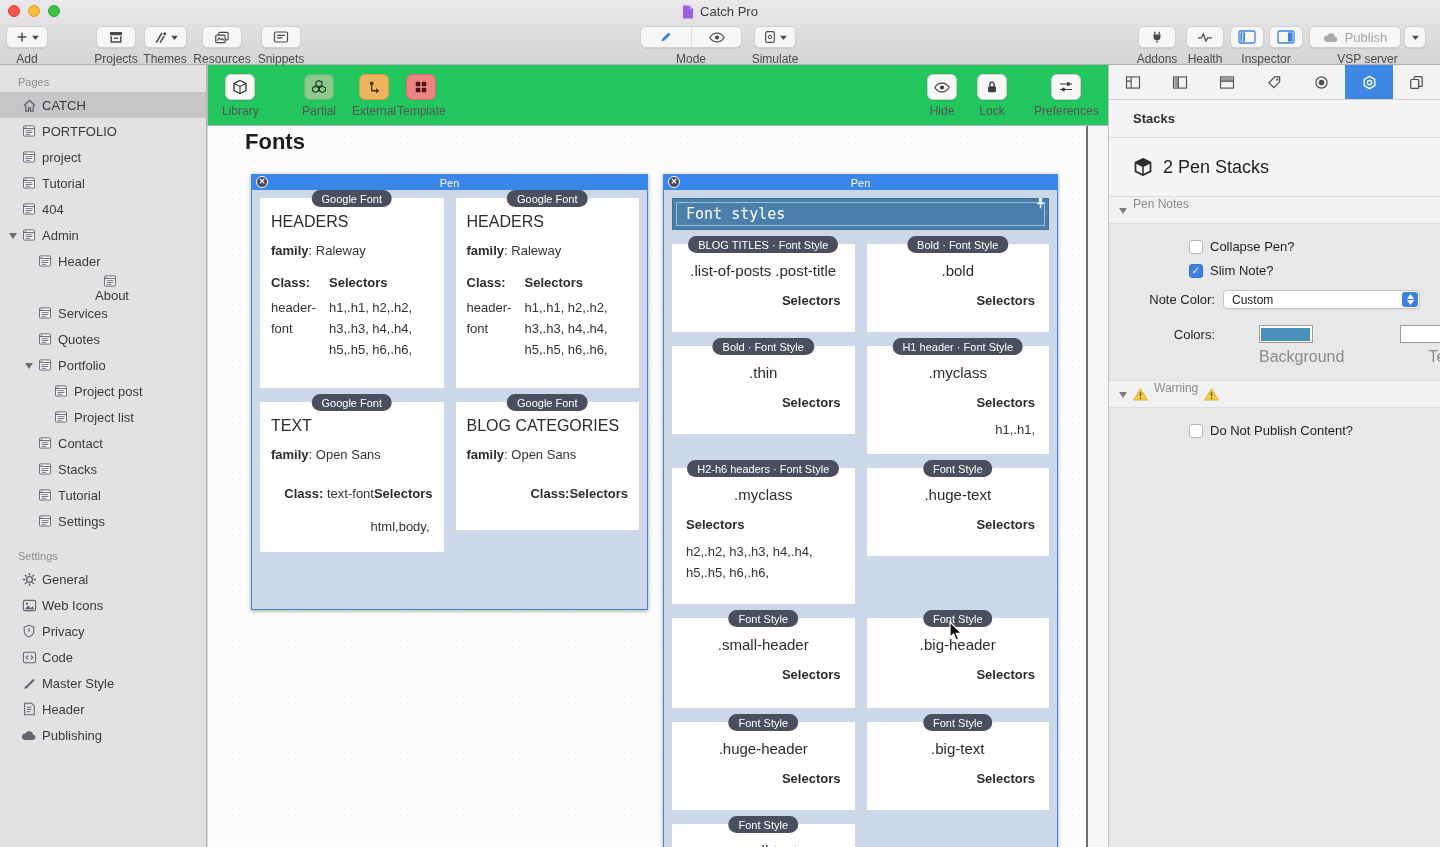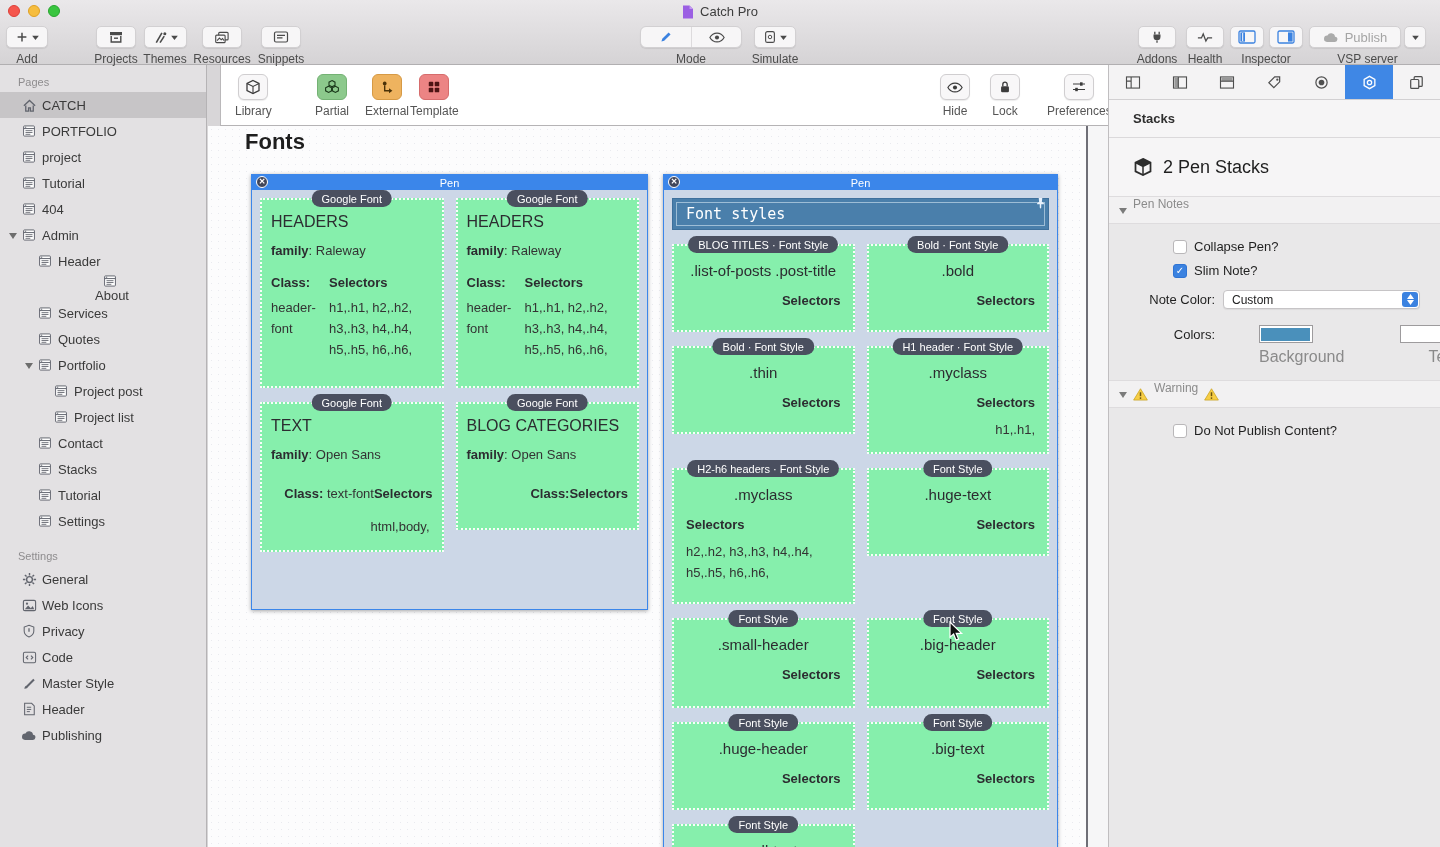--- a/index.html
+++ b/index.html
@@ -27,21 +27,21 @@
          overflow:hidden; box-shadow:0 1px 1px rgba(0,0,0,.08); height:22px; }
   .seg > div { width:50px; display:flex; align-items:center; justify-content:center; }
   .seg > div + div { border-left:1px solid #dddbdd; }
   .pencil-on { color:#3b82e0; }
   .dark-ic { color:#4a4a4a; }
   .pubbox { display:flex; gap:3px; }
   .pub-main { width:92px; color:#a5a5a5; font-size:13px; gap:6px; }
   .pub-caret { width:22px; }
 
   
-  .tb2 { position:absolute; left:220px; top:65px; width:901px; height:61px; background:#ffffff;
+  .tb2 { position:absolute; left:207px; top:65px; width:901px; height:61px; background:#22c55e;
          border-bottom:1px solid #b5b3b5; border-left:1px solid #bab8ba; z-index:20; }
   .tb2 .tbtn2 { position:absolute; top:9px; display:flex; flex-direction:column; align-items:center; }
   .sqbtn { width:30px; height:26px; border-radius:6px; display:flex; align-items:center;
            justify-content:center; color:#3c3c3c; }
   .sq-white { background:#f8f7f8; border:1px solid #d0ced0; box-shadow:0 1px 1px rgba(0,0,0,.08); }
   .sq-green { background:#8cc98c; border:1px solid #74b274; color:#1c3a1c; }
   .sq-orange{ background:#eeb35f; border:1px solid #d69a45; color:#4a3208; }
   .sq-red   { background:#ec8484; border:1px solid #d66c6c; color:#4d1414; }
   .tb2 .tlabel { color:#555; }
 
@@ -70,21 +70,21 @@
   .pen-close { position:absolute; left:4px; top:1px; width:12px; height:12px; border-radius:50%;
                background:#41465a; border:1px solid #fff; color:#fff; font-size:8px; font-weight:bold;
                display:flex; align-items:center; justify-content:center; line-height:1; cursor:pointer; }
   .pen-title { flex:1; text-align:center; color:#fff; font-size:11px; }
   .pen-body { flex:1; padding:8px; position:relative; overflow:hidden; }
   .note-head { height:32px; background:#4a7fab; border:1px solid #3e709c; padding:3px; margin-bottom:14px; position:relative; }
   .note-inner { height:100%; border:1px solid #9dbdd6; display:flex; align-items:center; padding-left:9px;
                 color:#fff; font-family:"DejaVu Sans Mono", monospace; font-size:15px; }
   .pin { position:absolute; right:3px; top:-3px; color:#e8f1fc; }
   .cards { display:grid; grid-template-columns:1fr 1fr; column-gap:12px; row-gap:14px; align-items:start; }
-  .card { background:#86efac; border:2px dotted rgba(255,255,255,.95); position:relative; padding:8px 9px; }
+  .card { background:#ffffff; border:2px dotted rgba(255,255,255,.95); position:relative; padding:8px 9px; }
   .badge { position:absolute; top:-10px; left:50%; transform:translateX(-50%); background:#4a4f5f;
            color:#fff; font-size:11px; border-radius:10px; padding:2.5px 10px; white-space:nowrap; }
   .card-title { font-size:16px; color:#2c2c30; margin-top:5px; }
   .card-title.center { text-align:center; font-size:15px; margin-top:8px; }
   .fam { font-size:13px; color:#333; margin-top:12px; }
   .b { font-weight:bold; color:#2c2c30; }
   .cols { display:flex; margin-top:17px; font-size:13px; color:#333; }
   .colA { width:58px; flex:none; }
   .colB { flex:1; }
   .cols .val { margin-top:8px; line-height:1.6; }
@@ -103,21 +103,21 @@
   .rtab.sel { background:#3f87e5; color:#fff; }
   .rhead { height:38px; background:#f6f5f6; border-bottom:1px solid #dbd9db; display:flex;
            align-items:center; padding-left:24px; font-size:13px; font-weight:bold; color:#2e2e2e; }
   .stackrow { background:#f6f5f6; height:58px; display:flex; align-items:center; gap:10px;
               padding-left:24px; font-size:18px; color:#1f1f1f; }
   .secthead { background:#f2f1f2; border-top:1px solid #dedcde; border-bottom:1px solid #dedcde;
               height:28px; display:flex; padding-left:10px; color:#8b8b8b;
               font-size:12px; gap:6px; }
   .secthead .tri { color:#7b7b7b; }
   .rsection { padding:6px 0 14px; }
-  .chkrow { display:flex; align-items:center; gap:7px; padding-left:64px; margin-top:9px;
+  .chkrow { display:flex; align-items:center; gap:7px; padding-left:80px; margin-top:9px;
             font-size:13px; color:#1f1f1f;text-align:right; }
   .chk { width:14px; height:14px; border-radius:3px; background:#fff; border:1px solid #b9b7b9;
          display:flex; align-items:center; justify-content:center; font-size:10px; color:#fff; flex:none; }
   .chk.on { background:#3b82e0; border-color:#2f74d4; }
   .formrow { display:flex; align-items:center; margin-top:12px; }
   .flabel { width:114px; text-align:right; font-size:13px; color:#1f1f1f; padding-right:8px; flex:none; }
   .select { flex:1; margin-right:20px; height:19px; background:#fff; border:1px solid #c6c4c6;
             border-radius:4px; display:flex; align-items:center; padding-left:8px; font-size:12px;
             color:#222; position:relative; box-shadow:0 1px 1px rgba(0,0,0,.06); }
   .stepper { position:absolute; right:1px; top:1px; bottom:1px; width:16px; background:#3b82e0;

